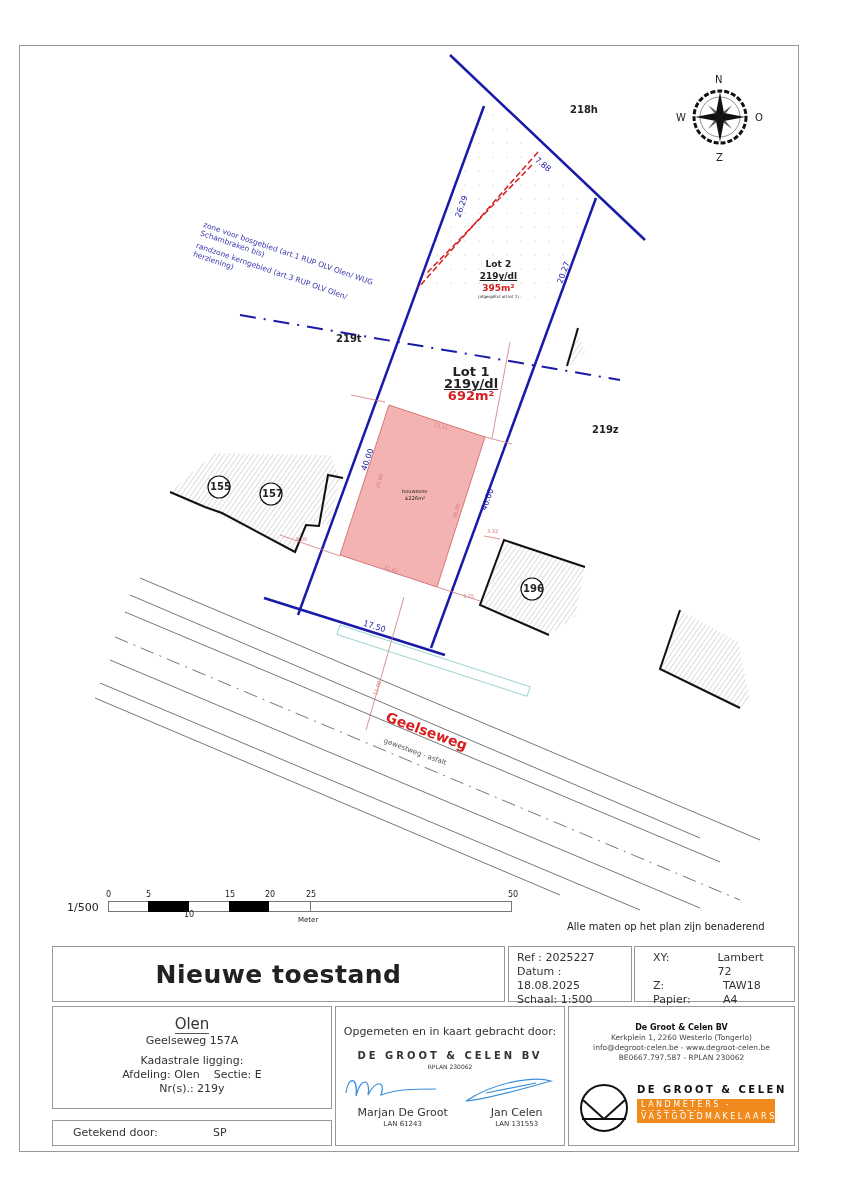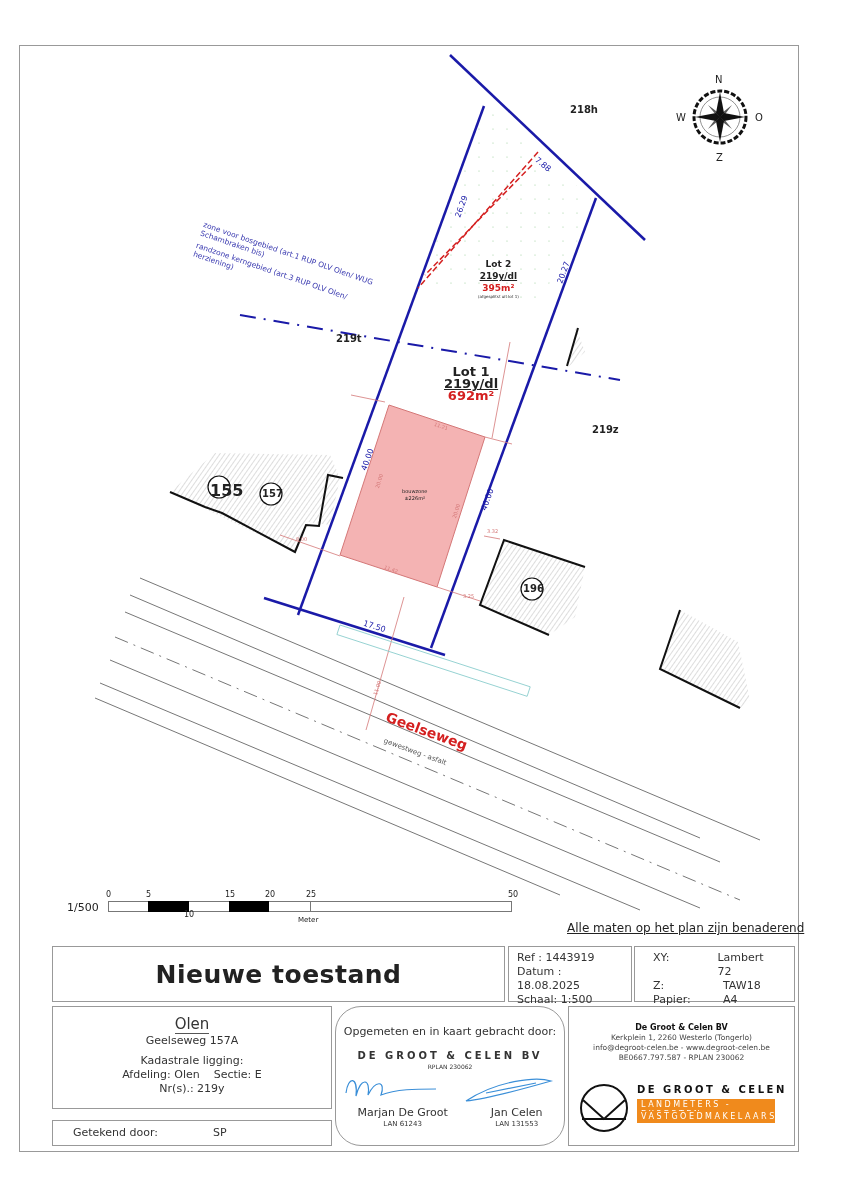--- a/index.html
+++ b/index.html
@@ -135,21 +135,21 @@
   <span style="position:absolute;left:363px;top:622px;transform:rotate(17deg);color:#1a1aa8;font-size:8px;">17.50</span>
   <span style="position:absolute;left:434px;top:423px;transform:rotate(18deg);color:#d47777;font-size:5px;">11.21</span>
   <span style="position:absolute;left:384px;top:566px;transform:rotate(18deg);color:#d47777;font-size:5px;">11.42</span>
   <span style="position:absolute;left:372px;top:478px;transform:rotate(-72deg);color:#d47777;font-size:5px;">20.00</span>
   <span style="position:absolute;left:449px;top:508px;transform:rotate(-72deg);color:#d47777;font-size:5px;">20.00</span>
   <span style="position:absolute;left:296px;top:536px;color:#d47777;font-size:5px;">8.00</span>
   <span style="position:absolute;left:487px;top:528px;color:#d47777;font-size:5px;">3.32</span>
   <span style="position:absolute;left:463px;top:593px;color:#d47777;font-size:5px;">3.25</span>
   <span style="position:absolute;left:370px;top:685px;transform:rotate(-72deg);color:#d47777;font-size:5px;">11.00</span>
 
-  <span style="position:absolute;left:210px;top:481px;font-size:16px;font-weight:bold;">155</span>
+  <span style="position:absolute;left:210px;top:481px;font-size:10px;font-weight:bold;">155</span>
   <span style="position:absolute;left:262px;top:488px;font-size:10px;font-weight:bold;">157</span>
   <span style="position:absolute;left:523px;top:583px;font-size:10px;font-weight:bold;">196</span>
 
   <span style="position:absolute;left:384px;top:723px;transform:rotate(20deg);color:#d42020;font-size:14px;font-weight:bold;">Geelseweg</span>
   <span style="position:absolute;left:382px;top:748px;transform:rotate(20deg);color:#555;font-size:7px;">gewestweg - asfalt</span>
 </div>
 
 <div style="position:absolute;left:60px;top:888px;width:460px;height:40px;">
   <span style="position:absolute;left:7px;top:13px;font-size:11px;">1/500</span>
   <div style="position:absolute;left:48px;top:13px;width:404px;height:11px;border:1px solid #777;box-sizing:border-box;"></div>
@@ -159,27 +159,27 @@
   <span style="position:absolute;left:46px;top:2px;font-size:8px;">0</span>
   <span style="position:absolute;left:86px;top:2px;font-size:8px;">5</span>
   <span style="position:absolute;left:124px;top:2px;font-size:8px;margin-top:20px;">10</span>
   <span style="position:absolute;left:165px;top:2px;font-size:8px;">15</span>
   <span style="position:absolute;left:205px;top:2px;font-size:8px;">20</span>
   <span style="position:absolute;left:246px;top:2px;font-size:8px;">25</span>
   <span style="position:absolute;left:448px;top:2px;font-size:8px;">50</span>
   <span style="position:absolute;left:238px;top:28px;font-size:7px;">Meter</span>
 </div>
 
-<span style="position:absolute;left:567px;top:921px;font-size:12px;text-decoration:underline;">Alle maten op het plan zijn benaderend</span>
+<span style="position:absolute;left:567px;top:921px;font-size:10px;">Alle maten op het plan zijn benaderend</span>
 
 <div class="box" style="left:52px;top:946px;width:453px;height:56px;display:flex;align-items:center;justify-content:center;">
   <span class="title">Nieuwe toestand</span>
 </div>
 <div class="box small" style="left:508px;top:946px;width:124px;height:56px;padding:4px 8px;">
-  <div>Ref : 1443919</div>
+  <div>Ref : 2025227</div>
   <div>Datum : 18.08.2025</div>
   <div>Schaal:  1:500</div>
 </div>
 <div class="box small" style="left:634px;top:946px;width:161px;height:56px;padding:4px 18px;">
   <div class="tb-row">
       <span class="lbl" style="width:70px;">XY:</span>
       <span>Lambert 72</span>
     </div>
   <div class="tb-row">
       <span class="lbl" style="width:70px;">Z:</span>
@@ -195,21 +195,21 @@
   <div style="font-size:15px;line-height:18px;display:inline-block;border-bottom:1px solid #555;">Olen</div>
   <div style="margin-bottom:6px;">Geelseweg 157A</div>
   <div>Kadastrale ligging:</div>
   <div><span>Afdeling:  Olen</span>&nbsp;&nbsp;&nbsp;&nbsp;<span>Sectie:  E</span></div>
   <div>Nr(s).:  219y</div>
 </div>
 <div class="box small" style="left:52px;top:1120px;width:280px;height:26px;padding:5px 20px;">
   <span style="display:inline-block;width:140px;">Getekend door:</span><span>SP</span>
 </div>
 
-<div class="box small" style="left:335px;top:1006px;width:230px;height:140px;text-align:center;padding-top:18px;border-radius:26px;">
+<div class="box small" style="left:335px;top:1006px;width:230px;height:140px;text-align:center;padding-top:18px;">
   <div>Opgemeten en in kaart gebracht door:</div>
   <div style="font-weight:bold;letter-spacing:3px;font-size:10px;margin-top:10px;">DE GROOT &amp; CELEN BV</div>
   <div style="font-size:6px;line-height:8px;">RPLAN 230062</div>
   <svg width="230" height="35" style="display:block;">
     <path d="M10,22 C12,5 22,5 20,25 C25,5 35,8 32,24 C40,8 50,10 45,24 C60,18 80,18 100,18" stroke="#3b8fd8" fill="none" stroke-width="1.2"></path>
     <path d="M130,30 C160,10 200,5 215,10 C180,20 150,28 130,30 Z M150,22 L200,12" stroke="#3b8fd8" fill="none" stroke-width="1.2"></path>
   </svg>
   <div style="display:flex;justify-content:space-around;">
     <div>
         <div>Marjan De Groot</div>

